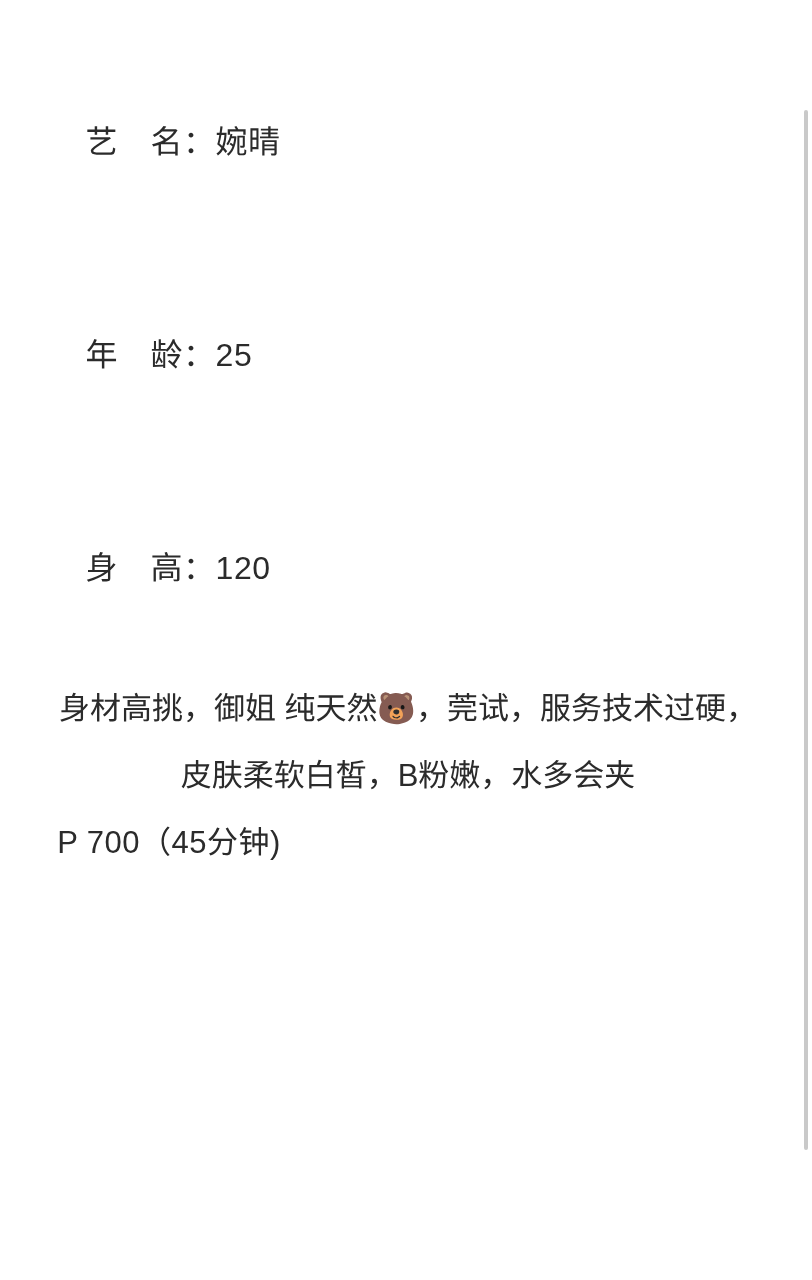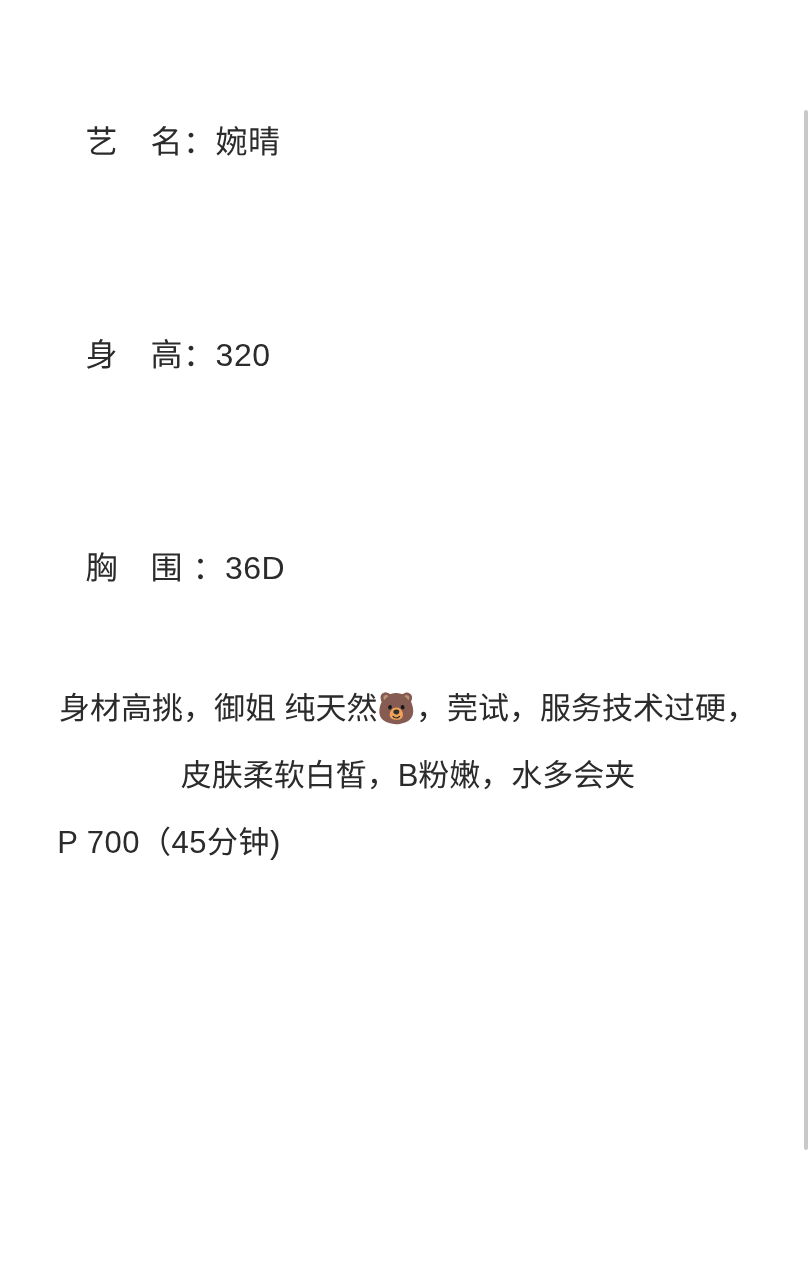--- a/index.html
+++ b/index.html
@@ -52,28 +52,28 @@
 </style>
 </head>
 <body>
 
 <div class="page">
 
   <div class="line header">
     <span>艺　名：</span><span>婉晴</span>
   </div>
 
+  <div class="line header">
+    <span>年　龄：</span><span>25</span>
+  </div>
 
   <div class="line header">
-    <span>身　高：</span><span>320</span>
+    <span>身　高：</span><span>120</span>
   </div>
 
 
-  <div class="line header">
-    <span>胸　围 ：</span><span>36D</span>
-  </div>
 
   <div class="block">身材高挑，御姐 纯天然🐻，莞试，服务技术过硬，皮肤柔软白皙，B粉嫩，水多会夹</div>
 
   <div class="line"> P 700（45分钟)</div>
 
   <div class="scrollbar-track"></div>
 </div>
 
 </body></html>

